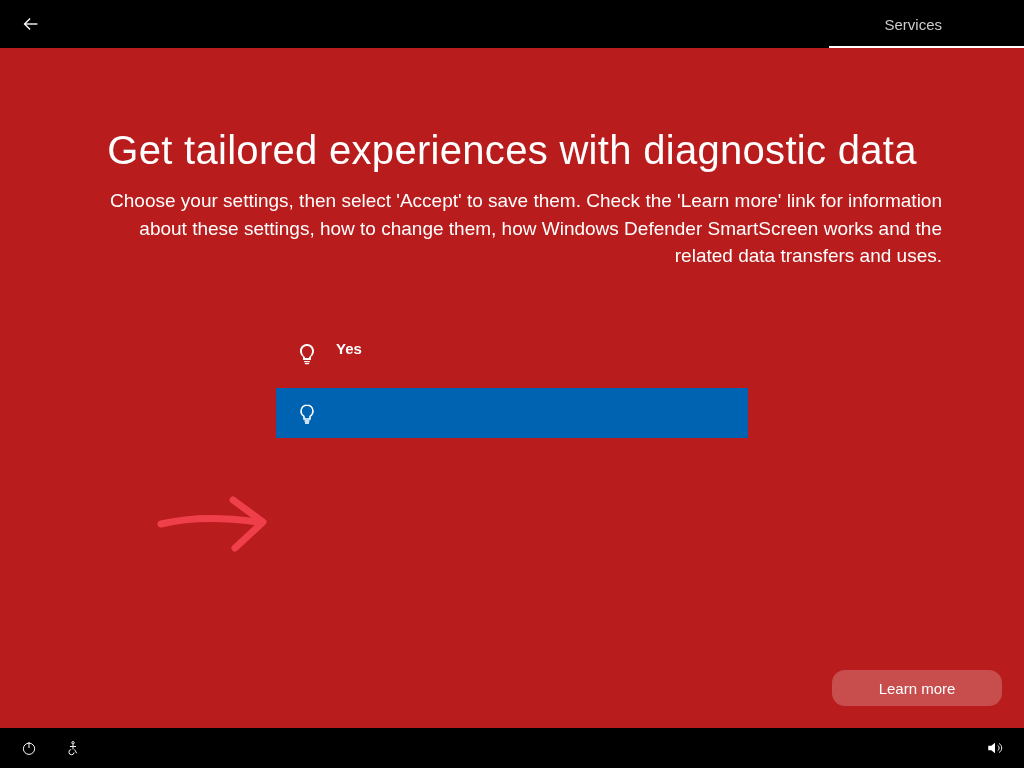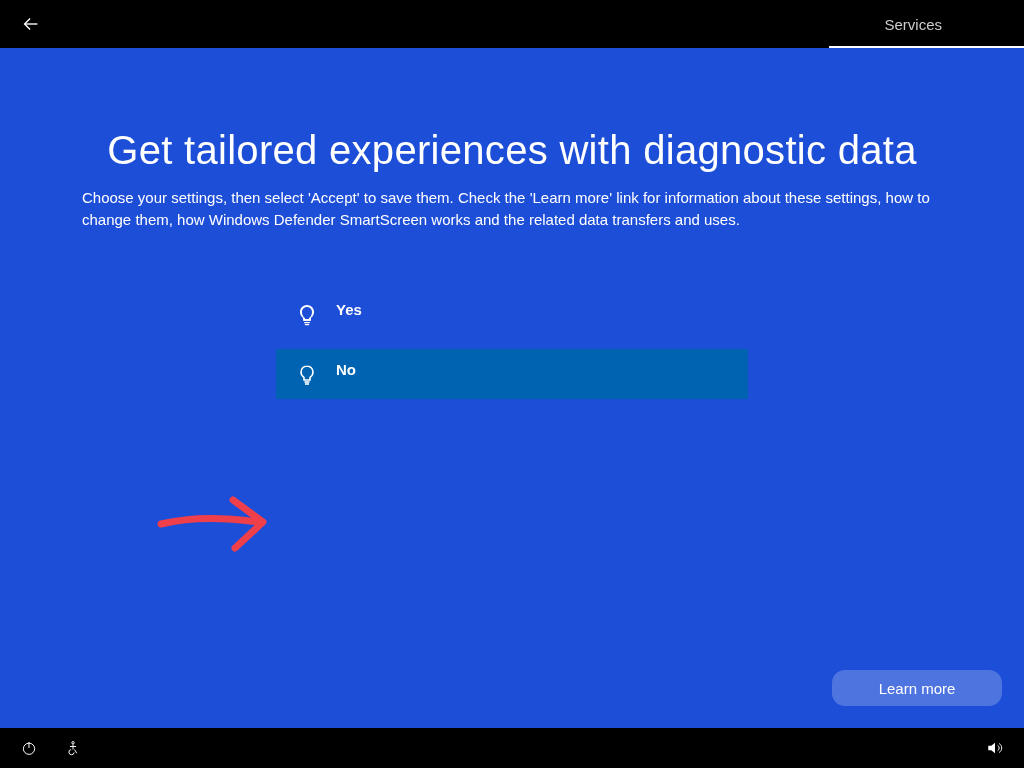--- a/index.html
+++ b/index.html
@@ -43,37 +43,37 @@
     .services-underline {
       position: absolute;
       right: 0;
       bottom: 0;
       width: 195px;
       height: 2px;
       background: #fff;
     }
     .main {
       height: 680px;
-      background: #1d4ed8;
+      background: #b91c1c;
       position: relative;
       padding-top: 80px;
     }
     .heading {
       color: #fff;
       font-size: 40px;
       font-weight: 300;
       text-align: center;
       margin-bottom: 14px;
       letter-spacing: 0.3px;
     }
     .subheading {
       color: #fff;
-      font-size: 15px;
+      font-size: 19px;
       font-weight: 400;
-      text-align: left;
+      text-align: right;
       max-width: 900px;
       margin: 0 auto;
       line-height: 1.45;
       padding: 0 20px;
     }
     .options {
       margin-top: 58px;
       margin-left: auto;
       margin-right: auto;
       width: 472px;
@@ -213,21 +213,20 @@
 
     <div class="option option-selected">
       <div class="option-icon">
         <svg viewBox="0 0 24 24" fill="none" stroke="#fff" stroke-width="1.6">
           <path d="M12 3C8.7 3 6 5.7 6 9c0 2.1 1.1 4 2.7 5.1.2.15.3.4.3.65V17h6v-2.25c0-.25.1-.5.3-.65C16.9 13 18 11.1 18 9c0-3.3-2.7-6-6-6z"></path>
           <line x1="9.5" y1="19" x2="14.5" y2="19"></line>
           <line x1="10" y1="21" x2="14" y2="21"></line>
         </svg>
       </div>
       <div class="option-text">
-        <div class="option-title">No</div>
       </div>
     </div>
 
   </div>
 
   <svg class="annotation-arrow" width="120" height="80">
     <g stroke="#ef3f4a" stroke-width="7" fill="none" stroke-linecap="round" stroke-linejoin="round">
       <path d="M6 36 C 40 28, 72 30, 103 34"></path>
       <path d="M78 12 L108 34 L80 60"></path>
     </g>

